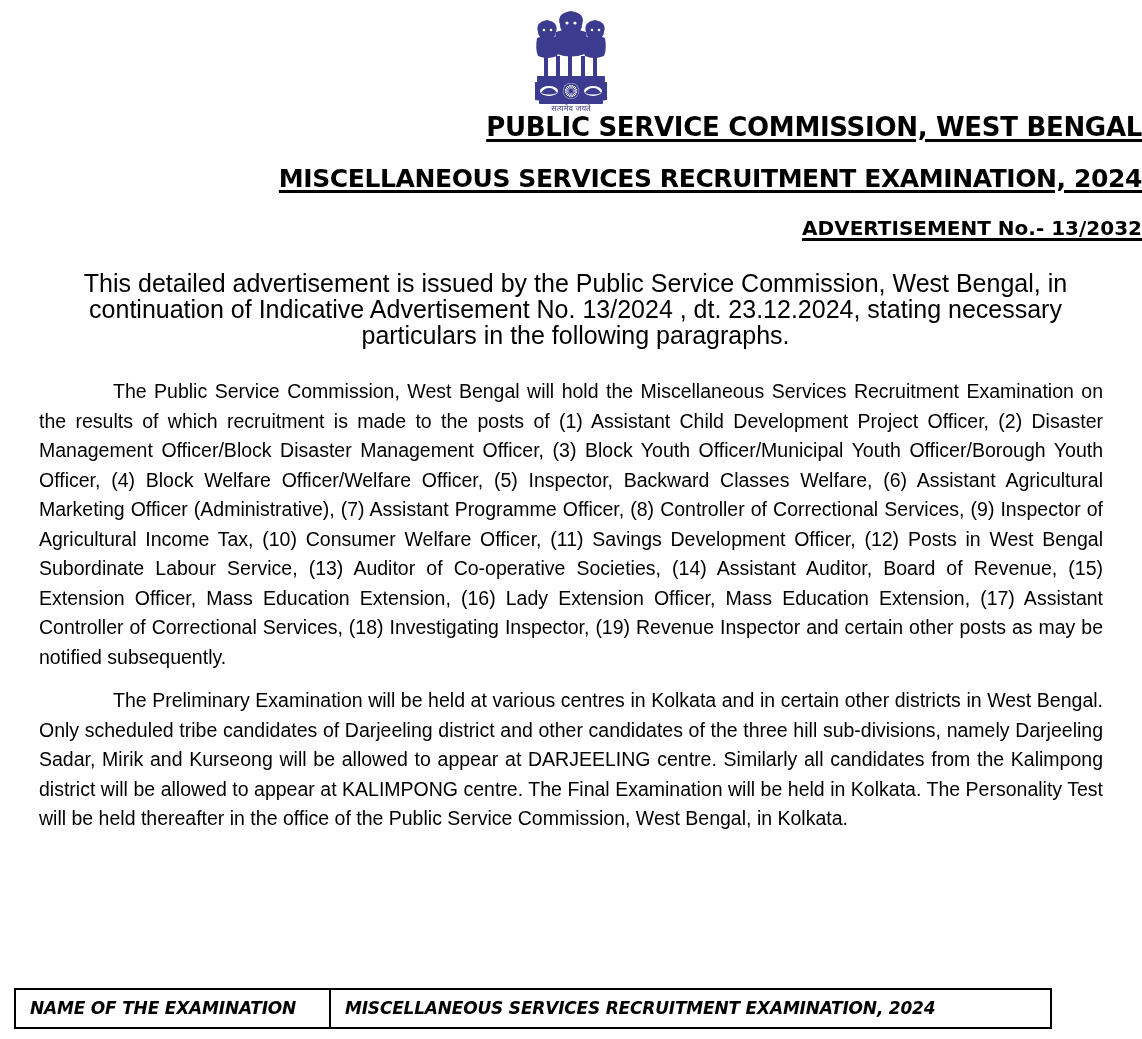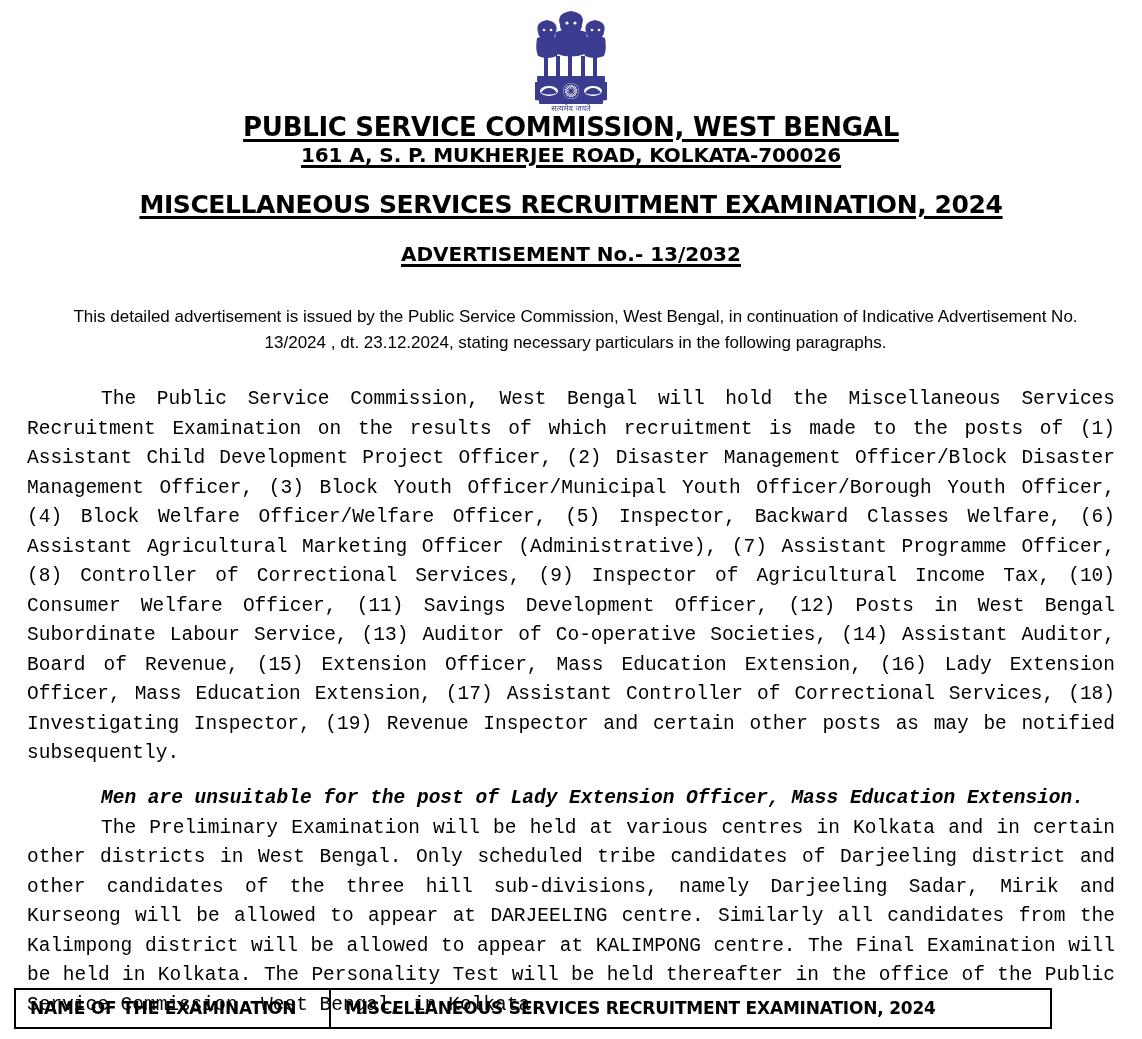--- a/index.html
+++ b/index.html
@@ -26,21 +26,21 @@
     height: 112px;
     box-sizing: border-box;
     text-align: right;
   }
   .emblem {
     display: block;
   }
 
   
   .heading-block {
-    text-align: center;
+    text-align: right;
   }
   .h-main {
     font-family: "DejaVu Sans", sans-serif;
     font-weight: bold;
     font-size: 26px;
     letter-spacing: -0.3px;
     line-height: 30px;
     margin: 0;
     padding: 0;
   }
@@ -86,37 +86,37 @@
     padding-top: 22px;
   }
   .h-adv .u {
     text-decoration: underline;
     text-decoration-thickness: 3px;
     text-underline-offset: 3px;
   }
 
   
   .intro {
-    margin: 12px;
+    margin: 4px;
     padding: 26px 42px 0 51px;
-    font-size: 17px;
+    font-size: 25px;
     line-height: 26px;
     text-align: center;
     font-family: "Liberation Sans", sans-serif;
   }
   .body-area {
     padding: 0 27px 0 27px;
   }
   .p {
-    margin: 0;
+    margin: 12px;
     font-size: 19.5px;
     line-height: 29.5px;
     text-align: justify;
     text-justify: inter-word;
-    font-family: Liberation Mono, monospace;
+    font-family: Liberation Sans, sans-serif;
   }
   .p-posts {
     padding-top: 17px;
     text-indent: 74px;
   }
   .p-unsuitable {
     padding-top: 15px;
     text-align: left;
     text-indent: 74px;
     font-weight: bold;
@@ -134,20 +134,21 @@
   }
 
   
   .exam-table {
     position: absolute;
     left: 14px;
     top: 988px;
     width: 1038px;
     border-collapse: collapse;
     table-layout: fixed;
+    font-style: italic;
   }
   .exam-table td {
     border: 2px solid #000000;
     font-family: "DejaVu Sans", sans-serif;
     font-weight: bold;
     font-size: 17px;
     letter-spacing: -0.2px;
     padding: 8px 10px 9px 14px;
     vertical-align: middle;
     white-space: nowrap;
@@ -213,36 +214,32 @@
       <rect x="14" y="92" width="64" height="4" rx="1"></rect>
     </g>
     <text x="46" y="103" text-anchor="middle" font-family="DejaVu Sans, sans-serif" font-size="8" fill="#3b3b8f">सत्यमेव जयते</text>
   </svg>
 </div>
 
 <div class="heading-block">
   <div class="h-main">
     <span class="u">PUBLIC SERVICE COMMISSION, WEST BENGAL</span>
   </div>
-  <div class="h-addr">
-    <span class="u">161 A, S. P. MUKHERJEE ROAD, KOLKATA-700026</span>
-  </div>
   <div class="h-exam">
     <span class="u">MISCELLANEOUS SERVICES RECRUITMENT EXAMINATION, 2024</span>
   </div>
   <div class="h-adv">
     <span class="u">ADVERTISEMENT  No.- 13/2032</span>
   </div>
 </div>
 
 <p class="intro">This detailed advertisement is issued by the Public Service Commission, West Bengal, in continuation of Indicative Advertisement No. 13/2024 , dt. 23.12.2024, stating necessary particulars in the following paragraphs.</p>
 
 <div class="body-area">
   <p class="p p-posts">The Public Service Commission, West Bengal will hold the Miscellaneous Services Recruitment Examination on the results of which recruitment is made to the posts of    (1) Assistant Child Development Project Officer,  (2) Disaster Management Officer/Block Disaster Management Officer, (3) Block Youth Officer/Municipal Youth Officer/Borough Youth Officer,  (4) Block Welfare Officer/Welfare Officer,   (5) Inspector, Backward Classes Welfare, (6) Assistant Agricultural Marketing Officer (Administrative), (7) Assistant Programme Officer,  (8) Controller of Correctional Services,  (9) Inspector of Agricultural Income Tax,  (10) Consumer Welfare Officer, (11) Savings Development Officer, (12) Posts in West Bengal Subordinate Labour Service, (13) Auditor of Co-operative Societies, (14) Assistant Auditor, Board of Revenue,  (15) Extension Officer, Mass Education Extension, (16) Lady Extension Officer, Mass Education Extension,  (17) Assistant Controller of Correctional Services, (18) Investigating Inspector, (19) Revenue Inspector and certain other posts as may be notified subsequently.</p>
-  <p class="p p-unsuitable">Men are unsuitable for the post of Lady Extension Officer, Mass Education Extension.</p>
   <p class="p p-centres">The Preliminary Examination will be held at various centres in Kolkata and in certain other districts in West Bengal. Only scheduled tribe candidates of Darjeeling district and other candidates of the three hill sub-divisions, namely Darjeeling Sadar, Mirik and Kurseong will be allowed to appear at DARJEELING centre. Similarly all candidates from the Kalimpong district will be allowed to appear at KALIMPONG centre. The Final Examination will be held in Kolkata. The Personality Test will be held thereafter in the office of the Public Service Commission, West Bengal, in Kolkata.</p>
 </div>
 
 <table class="exam-table">
   <tbody>
     <tr>
       <td class="label-cell">NAME OF THE EXAMINATION</td>
       <td class="value-cell">MISCELLANEOUS SERVICES RECRUITMENT EXAMINATION, 2024</td>
     </tr>
   </tbody>

